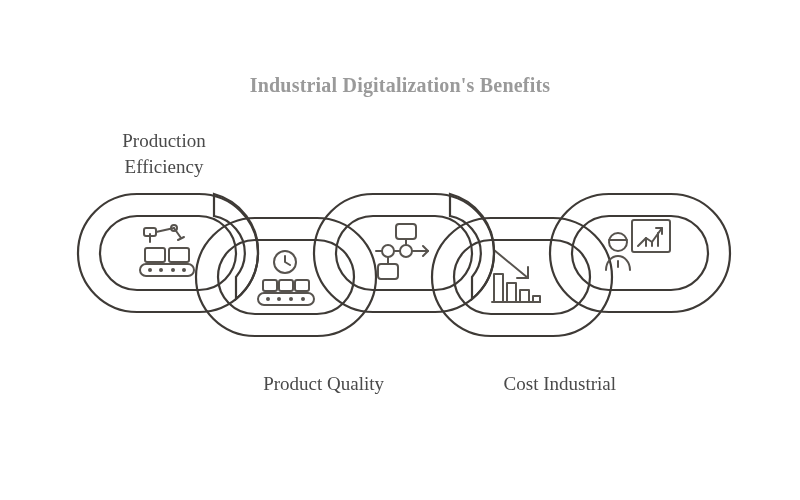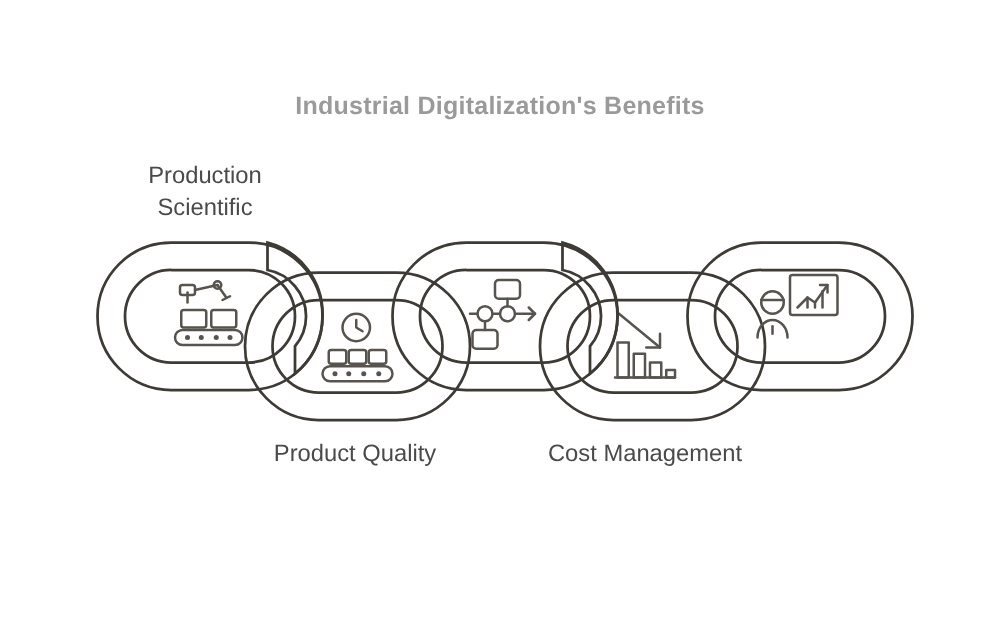--- a/index.html
+++ b/index.html
@@ -13,20 +13,21 @@
     position: relative;
     overflow: hidden;
     font-family: "Liberation Sans", sans-serif;
     -webkit-font-smoothing: antialiased;
   }
   #canvas {
     position: absolute;
     inset: 0;
     width: 732px;
     height: 500px;
+    font-family: Liberation Serif, serif;
   }
 
   
   .title {
     position: absolute;
     left: 0;
     top: 74px;
     width: 800px;
     text-align: center;
     font-size: 20px;
@@ -40,21 +41,21 @@
   .label {
     position: absolute;
     text-align: center;
     color: #4a4a4a;
     font-size: 19px;
     font-weight: 400;
     line-height: 26px;
     white-space: pre-line;
   }
   .label.top  { top: 128px; }
-  .label.bot  { top: 351px; }
+  .label.bot  { top: 371px; text-align: right; }
 
   .lbl-1 { left: 64px;  width: 200px; }
   .lbl-2 { left: 184px; width: 200px; }
   .lbl-3 { left: 300px; width: 200px; }
   .lbl-4 { left: 416px; width: 200px; }
   .lbl-5 { left: 530px; width: 200px; }
 
   
   #chain {
     position: absolute;
@@ -193,17 +194,17 @@
         <circle class="icon-stroke" cx="14" cy="22" r="9"></circle>
         <path class="icon-stroke" d="M5 20 L23 20"></path>
 
         <path class="icon-stroke" d="M2 50 A 12 14 0 0 1 26 50"></path>
         <path class="icon-stroke" d="M14 41 L14 47"></path>
       </g>
     </g>
   </svg>
 
   <div class="label top lbl-1">Production
-Scientific</div>
+Efficiency</div>
   <div class="label bot lbl-2">Product Quality</div>
-  <div class="label bot lbl-4">Cost Management</div>
+  <div class="label bot lbl-4">Cost Industrial</div>
 
 </div>
 
 </body></html>

